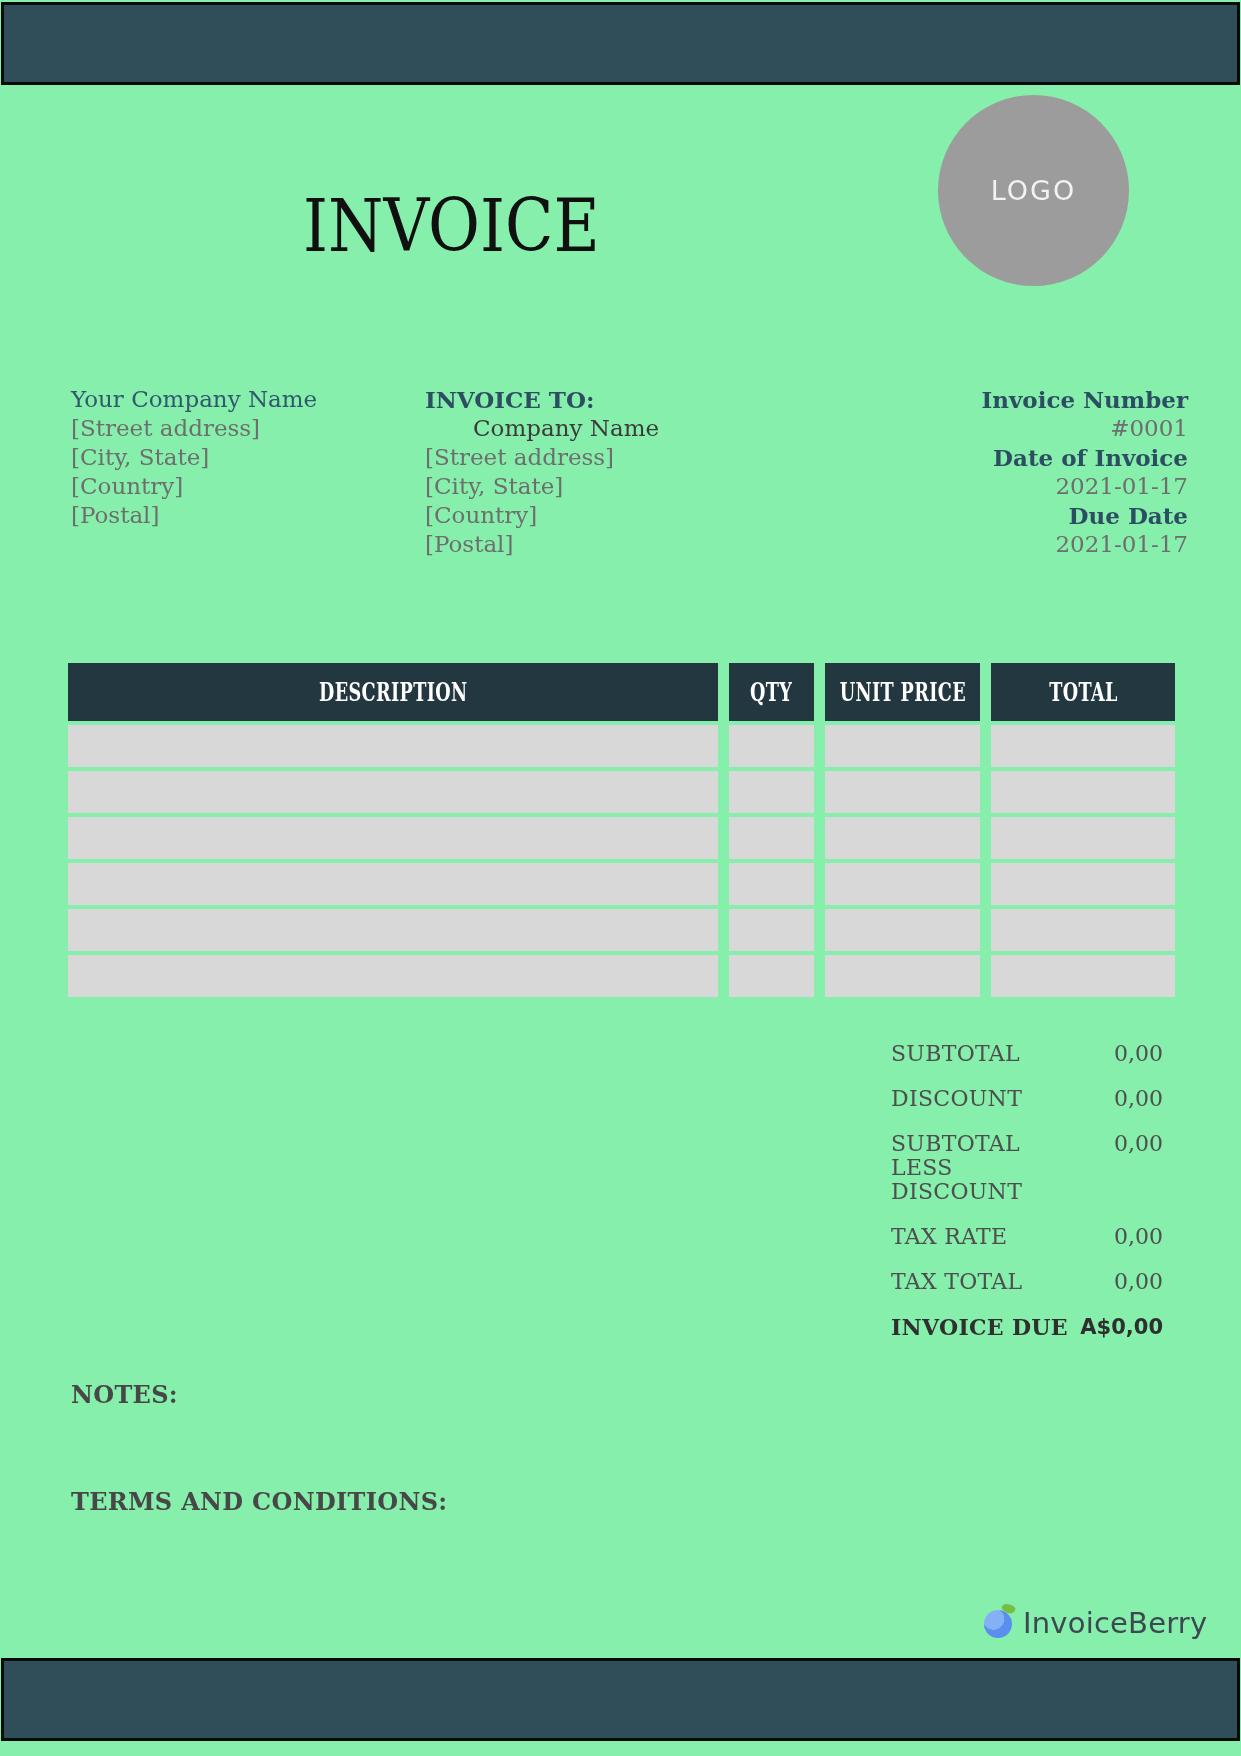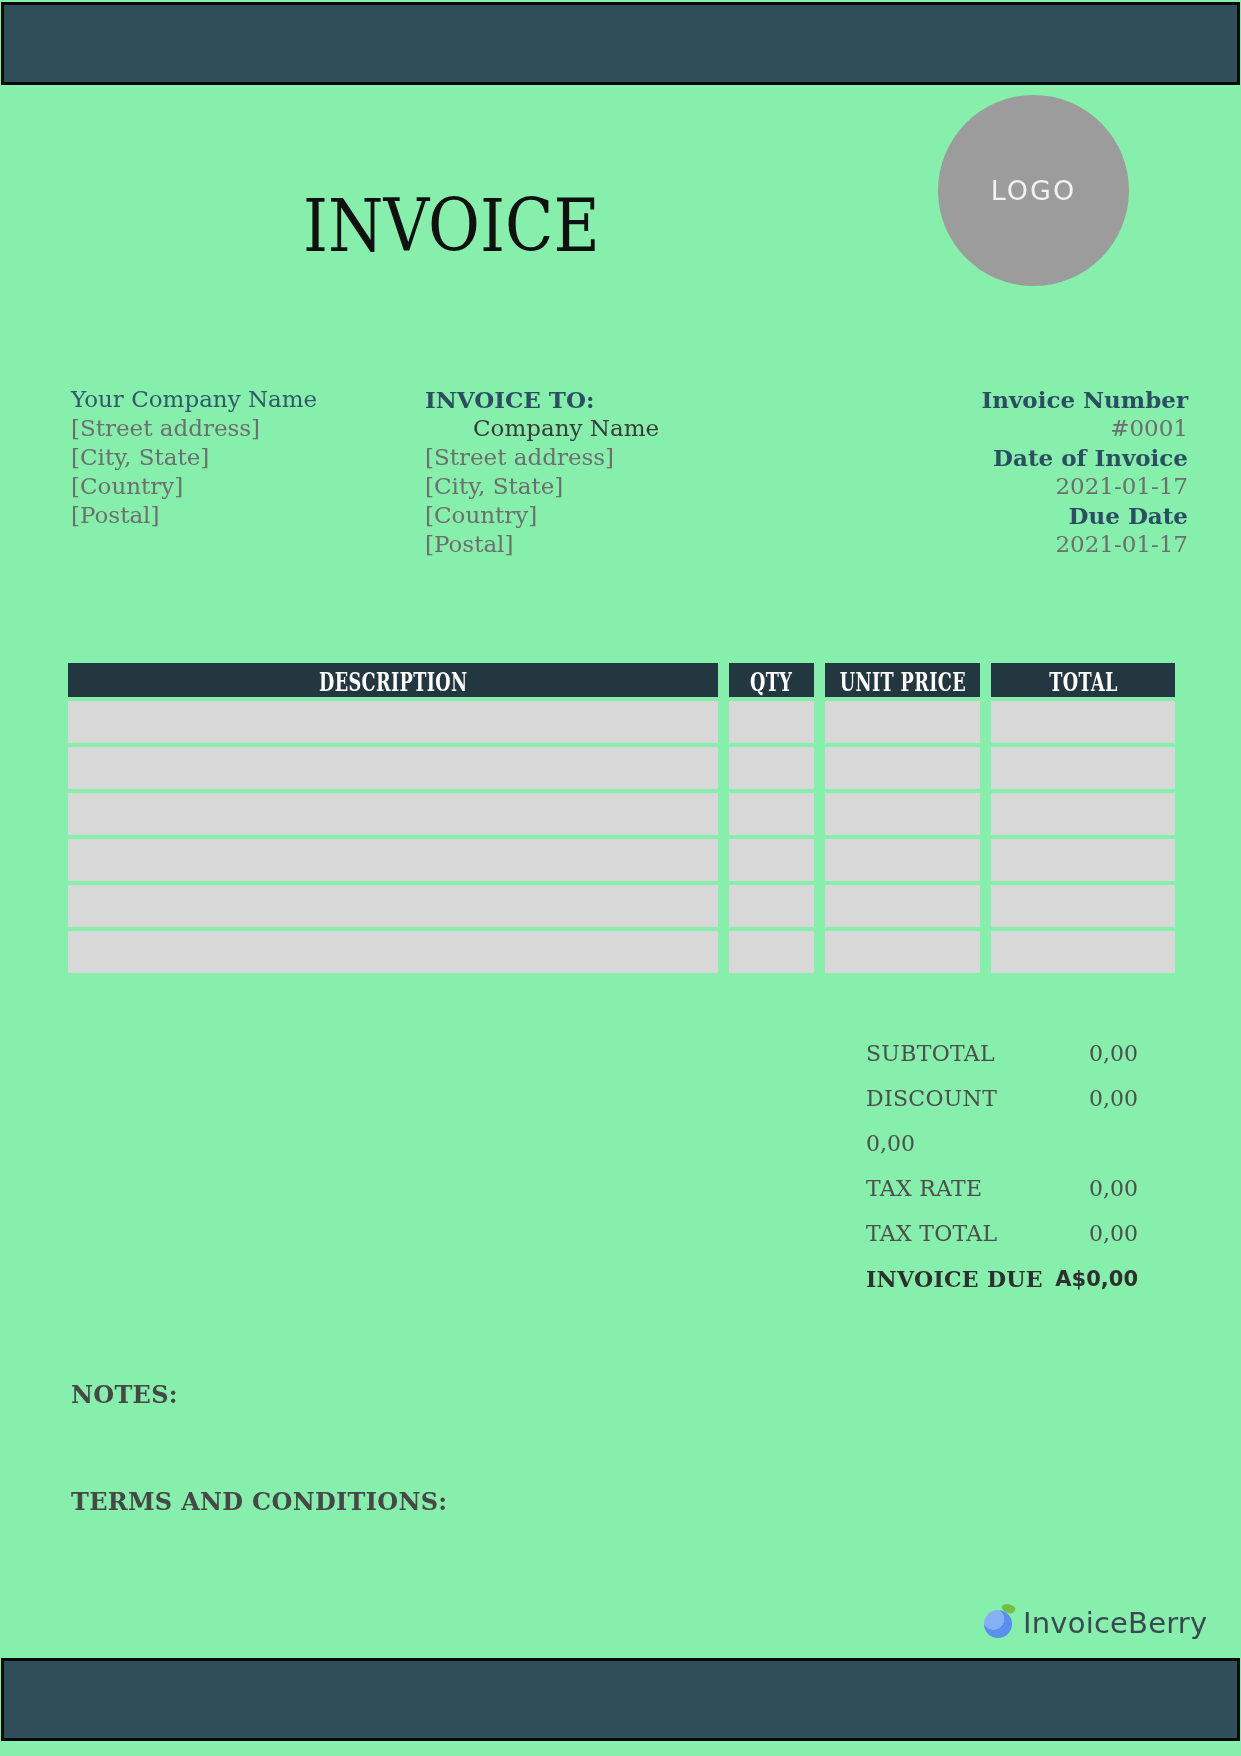--- a/index.html
+++ b/index.html
@@ -47,29 +47,29 @@
   .dark   { color:#3b3b3b;margin-left:48px; }
 
   
   .items-table {
     position:absolute; left:68px; top:663px;
     display:grid;
     grid-template-columns:650px 85px 155px 184px;
     column-gap:11px; row-gap:4px;
   }
   .th {
-    background:#233740; height:34px; color:#ffffff;
-    display:flex; align-items:flex-end; justify-content:center;
+    background:#233740; height:58px; color:#ffffff;
+    display:flex; align-items:center; justify-content:center;
     font-weight:bold; font-size:26px; letter-spacing:.5px;
   }
   .th .squeeze { transform:scaleX(.68); transform-origin:center; white-space:nowrap; }
   .td { background:#d8d8d8; height:42px; }
 
   
-  .totals { position:absolute; left:866px; top:1042px; width:272px; }
+  .totals { position:absolute; left:891px; top:1042px; width:272px; }
   .total-row {
     display:flex; justify-content:space-between; align-items:flex-start;
     margin-bottom:21px; font-size:22px; line-height:24px; color:#4e4e4e;
   }
   .total-label { width:150px; letter-spacing:.3px; }
   .total-value { text-align:right; }
   .total-row.balance { color:#2f2f2f; font-weight:bold; }
   .total-row.balance .total-label { width:auto; white-space:nowrap; }
   .total-row.balance .total-value {
     font-family:"DejaVu Sans", sans-serif; font-size:21px;
@@ -191,20 +191,21 @@
   <div class="totals">
     <div class="total-row">
       <div class="total-label">SUBTOTAL</div>
       <div class="total-value">0,00</div>
     </div>
     <div class="total-row">
       <div class="total-label">DISCOUNT</div>
       <div class="total-value">0,00</div>
     </div>
     <div class="total-row">
+      <div class="total-label">SUBTOTAL LESS DISCOUNT</div>
       <div class="total-value">0,00</div>
     </div>
     <div class="total-row">
       <div class="total-label">TAX RATE</div>
       <div class="total-value">0,00</div>
     </div>
     <div class="total-row">
       <div class="total-label">TAX TOTAL</div>
       <div class="total-value">0,00</div>
     </div>

